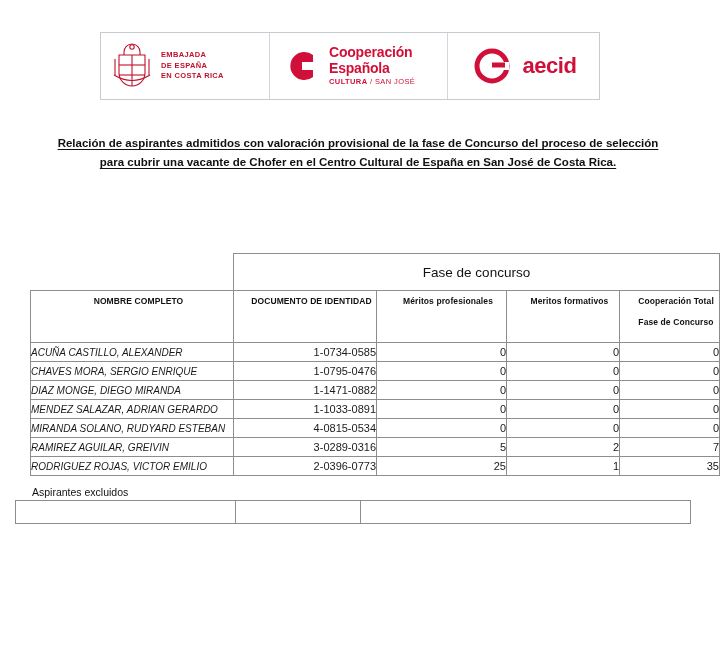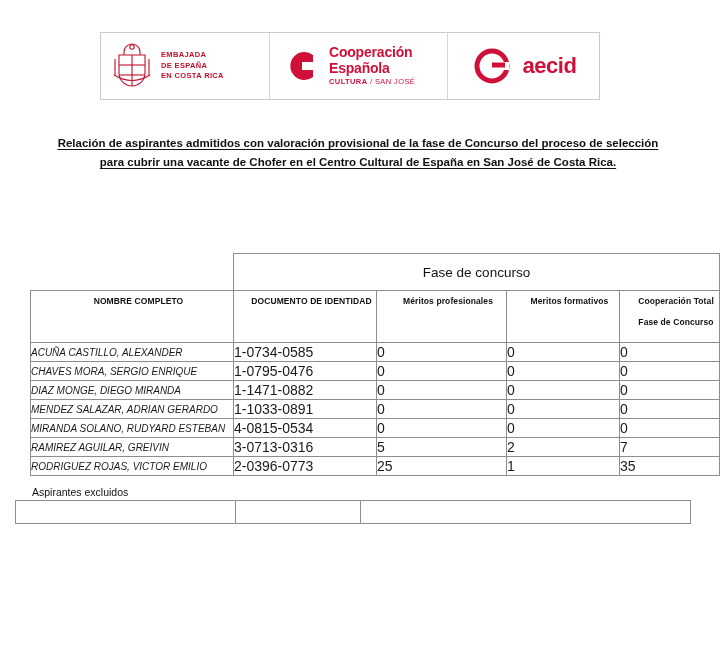--- a/index.html
+++ b/index.html
@@ -155,22 +155,22 @@
 
   td.name {
     text-align: left;
     padding: 4px 6px;
     font-size: 10px;
     height: 18px;
     white-space: nowrap;
     font-style: italic;
   }
   td.num {
-    text-align: left;
-    font-size: 14px;
+    text-align: right;
+    font-size: 11px;
     height: 18px;
   }
 
   
   .excluded-label {
     position: absolute;
     left: 32px;
     top: 486px;
     font-size: 10.5px;
     color: #111;
@@ -309,21 +309,21 @@
       </tr>
       <tr>
         <td class="name">MIRANDA SOLANO, RUDYARD ESTEBAN</td>
         <td class="num">4-0815-0534</td>
         <td class="num">0</td>
         <td class="num">0</td>
         <td class="num">0</td>
       </tr>
       <tr>
         <td class="name">RAMIREZ AGUILAR, GREIVIN</td>
-        <td class="num">3-0713-0316</td>
+        <td class="num">3-0289-0316</td>
         <td class="num">5</td>
         <td class="num">2</td>
         <td class="num">7</td>
       </tr>
       <tr>
         <td class="name">RODRIGUEZ ROJAS, VICTOR EMILIO</td>
         <td class="num">2-0396-0773</td>
         <td class="num">25</td>
         <td class="num">1</td>
         <td class="num">35</td>

